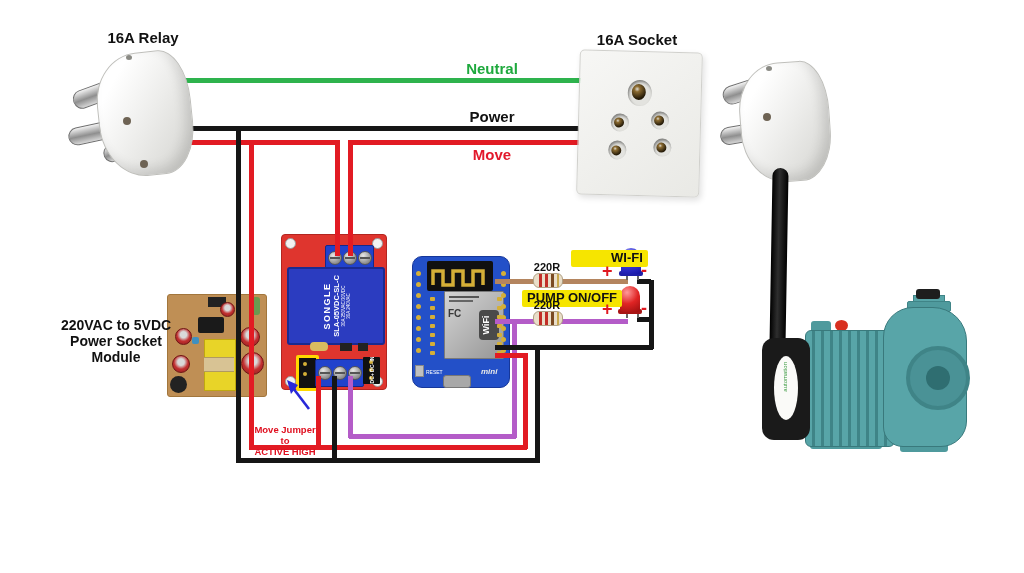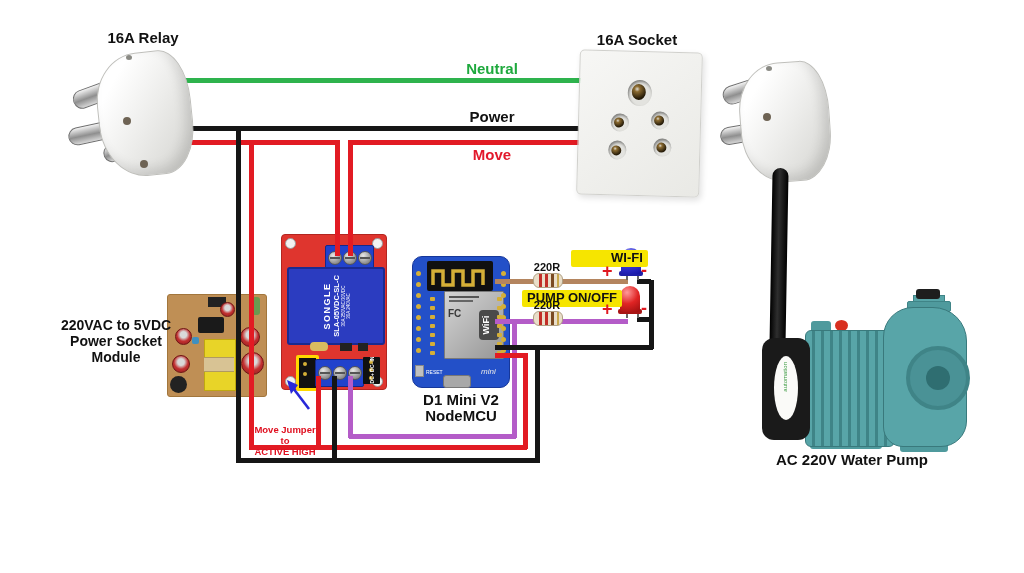--- a/index.html
+++ b/index.html
@@ -203,26 +203,22 @@
     <div class="golddot" style="left:88px;top:14px;"></div>
       <div class="golddot" style="left:88px;top:25px;"></div>
     <div class="golddot" style="left:88px;top:36px;"></div>
       <div class="golddot" style="left:88px;top:47px;"></div>
     <div class="golddot" style="left:88px;top:58px;"></div>
       <div class="golddot" style="left:88px;top:69px;"></div>
     <div class="golddot" style="left:88px;top:80px;"></div>
       <div class="golddot" style="left:88px;top:91px;"></div>
     <div class="abs" style="left:2px;top:108px;width:7px;height:10px;background:#c0c0c0;border:1px solid #888;"></div>
     <span style="position:absolute;left:13px;top:112px;font-size:5px;color:#fff;">RESET</span>
-    <span style="position:absolute;left:68px;top:110px;font-size:8px;font-style:italic;color:#e8e8e8;font-weight:normal;">mini</span>
+    <span style="position:absolute;left:68px;top:110px;font-size:8px;font-style:italic;color:#e8e8e8;font-weight:bold;">mini</span>
     <div class="abs" style="left:30px;top:118px;width:26px;height:11px;background:#a8a8a8;border:1px solid #777;border-radius:3px;"></div>
-  </div>
-  <div class="lbl ctr" style="left:414px;top:392px;width:94px;font-size:15px;">
-    <span style="display:block">D1 Mini V2</span>
-    <span style="display:block">NodeMCU</span>
   </div>
 
   <div class="ylabel" style="left:571px;top:250px;padding-left:40px;">WI-FI</div>
   <div class="ylabel" style="left:522px;top:290px;">PUMP ON/OFF</div>
 
   <div class="lbl ctr" style="left:531px;top:262px;width:32px;font-size:11px;">220R</div>
   <div class="resistor" style="left:533px;top:273px;"></div>
   <div class="lbl ctr" style="left:531px;top:300px;width:32px;font-size:11px;">220R</div>
   <div class="resistor" style="left:533px;top:311px;"></div>
 
@@ -265,16 +261,15 @@
     <div class="abs" style="left:128px;top:22px;width:82px;height:138px;background:#58a5a8;border:1px solid #39797c;border-radius:30px 34px 26px 20px;">
       <div class="abs dot" style="left:22px;top:38px;width:56px;height:56px;background:#4a9296;border:4px solid #3f8487;"></div>
       <div class="abs dot" style="left:42px;top:58px;width:24px;height:24px;background:#2f6e71;"></div>
     </div>
     <div class="abs" style="left:7px;top:53px;width:48px;height:102px;background:#1a1a1a;border-radius:12px;">
       <div class="abs" style="left:12px;top:18px;width:24px;height:64px;background:#fafaf8;border-radius:50%;">
         <span style="position:absolute;left:8px;top:6px;writing-mode:vertical-rl;transform:rotate(180deg);font-size:6px;color:#3a9a40;">automation</span>
       </div>
     </div>
   </div>
-  <div class="lbl ctr" style="left:776px;top:452px;width:152px;font-size:15px;">AC 220V Water Pump</div>
 
 
 </div>
 
 </body></html>

